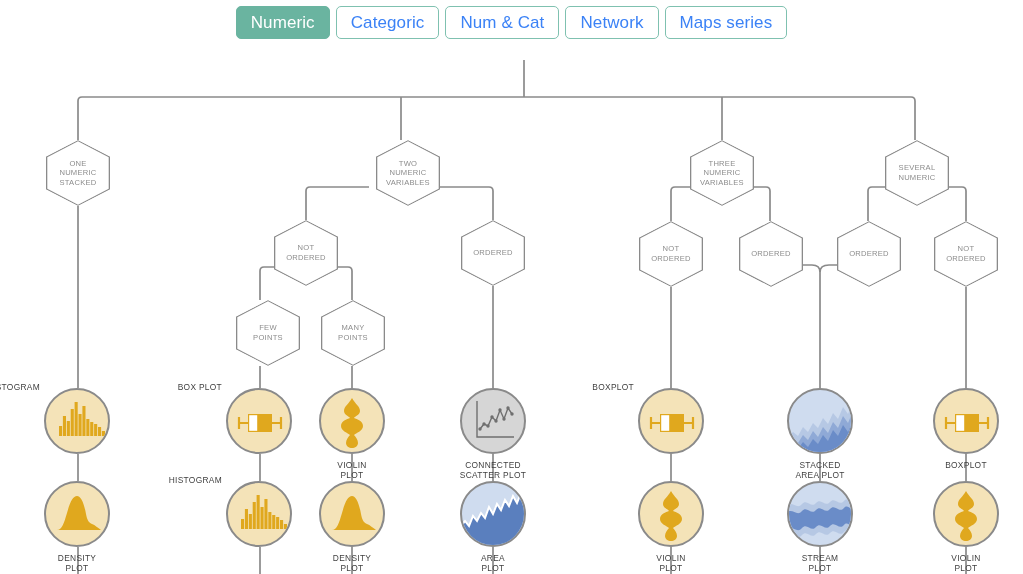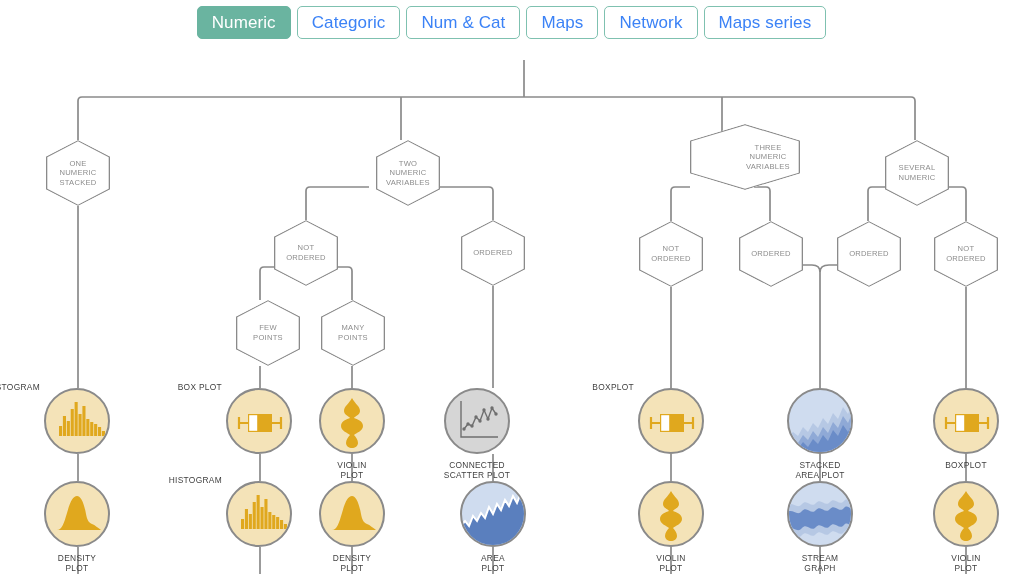--- a/index.html
+++ b/index.html
@@ -93,21 +93,20 @@
 </style>
 </head>
 <body>
 
 <div id="root">
 
   <div class="tabbar" id="tabbar">
       <div class="tab active">Numeric</div>
       <div class="tab">Categoric</div>
       <div class="tab">Num &amp; Cat</div>
-      <div class="tab">Maps</div>
       <div class="tab">Network</div>
       <div class="tab">Maps series</div>
     </div>
 
   <svg class="lines" viewBox="0 0 1023 574" xmlns="http://www.w3.org/2000/svg">
     <g fill="none" stroke="#8a8a8a" stroke-width="1.7" stroke-linejoin="round" stroke-linecap="butt">
 
       <path d="M524,60 L524,97"></path>
 
       <path d="M78,140 L78,101 Q78,97 82,97 L911,97 Q915,97 915,101 L915,140"></path>
@@ -188,21 +187,21 @@
         <div class="hexfill"></div>
         <div class="hextext">FEW
 POINTS</div>
       </div>
       <div class="hex" style="left: 321px; top: 300px;">
         <div class="hexborder"></div>
         <div class="hexfill"></div>
         <div class="hextext">MANY
 POINTS</div>
       </div>
-      <div class="hex" style="left: 690px; top: 124px; padding-left: 46px;">
+      <div class="hex" style="left: 690px; top: 140px;">
         <div class="hexborder"></div>
         <div class="hexfill"></div>
         <div class="hextext">THREE
 NUMERIC
 VARIABLES</div>
       </div>
       <div class="hex" style="left: 639px; top: 221px;">
         <div class="hexborder"></div>
         <div class="hexfill"></div>
         <div class="hextext">NOT
@@ -306,21 +305,21 @@
       </div>
       <div class="node" style="left: 319px; top: 481px;">
         <div class="circ">
           <svg viewBox="0 0 62 62" xmlns="http://www.w3.org/2000/svg">
             <path d="M11,47 C16,47 18,40 21,30 C24,19 27,13 31,13 C35,13 38,20 40,31 C41,37 43,40 46,41 C49,42 52,45 55,47 Z" fill="#e0a81e"></path>
           </svg>
         </div>
         <div class="nodelabel">DENSITY
 PLOT</div>
       </div>
-      <div class="node" style="left: 444px; top: 388px;">
+      <div class="node" style="left: 460px; top: 388px;">
         <div class="circ gray">
           <svg viewBox="0 0 62 62" xmlns="http://www.w3.org/2000/svg">
             <g stroke="#6f6f6f" stroke-width="1.4" fill="none">
               <path d="M15,11 L15,47 L52,47"></path>
               <polyline points="18,39 22,34 26,36 30,27 34,31 38,20 42,29 46,18 50,24"></polyline>
             </g>
             <g fill="#6f6f6f">
               <circle cx="18" cy="39" r="1.7"></circle>
               <circle cx="22" cy="34" r="1.7"></circle>
               <circle cx="26" cy="36" r="1.7"></circle>
@@ -382,21 +381,21 @@
 AREA PLOT</div>
       </div>
       <div class="node" style="left: 787px; top: 481px;">
         <div class="circ blue">
           <svg viewBox="0 0 62 62" xmlns="http://www.w3.org/2000/svg">
             <path d="M-2,22 C4,18 8,27 13,21 C18,15 22,26 27,20 C32,14 36,25 41,19 C46,13 50,24 55,18 C59,13 62,22 66,19 L66,50 C62,53 59,44 55,49 C50,55 46,44 41,50 C36,56 32,45 27,51 C22,57 18,46 13,52 C8,58 4,49 -2,53 Z" fill="#b6c8e4"></path>
             <path d="M-2,29 C4,25 8,34 13,28 C18,22 22,33 27,27 C32,21 36,32 41,26 C46,20 50,31 55,25 C59,20 62,29 66,26 L66,43 C62,46 59,37 55,42 C50,48 46,37 41,43 C36,49 32,38 27,44 C22,50 18,39 13,45 C8,51 4,42 -2,46 Z" fill="#6a8cc8"></path>
           </svg>
         </div>
         <div class="nodelabel">STREAM
-GRAPH</div>
+PLOT</div>
       </div>
       <div class="node" style="left: 933px; top: 388px;">
         <div class="circ">
           <svg viewBox="0 0 62 62" xmlns="http://www.w3.org/2000/svg">
             <g stroke="#e0a81e" stroke-width="2.2" fill="none">
               <line x1="11" y1="33" x2="20" y2="33"></line>
               <line x1="11" y1="27" x2="11" y2="39"></line>
               <line x1="44" y1="33" x2="53" y2="33"></line>
               <line x1="53" y1="27" x2="53" y2="39"></line>
             </g>

